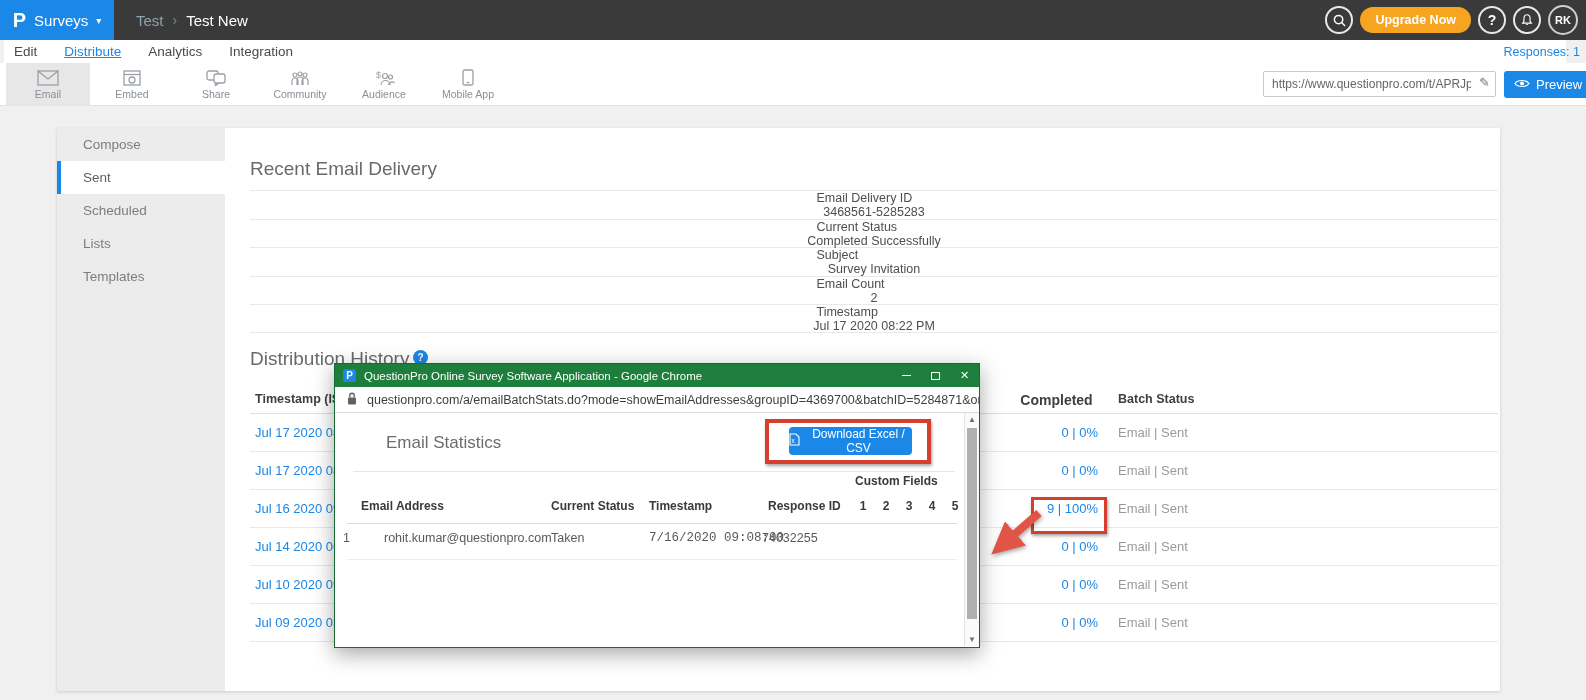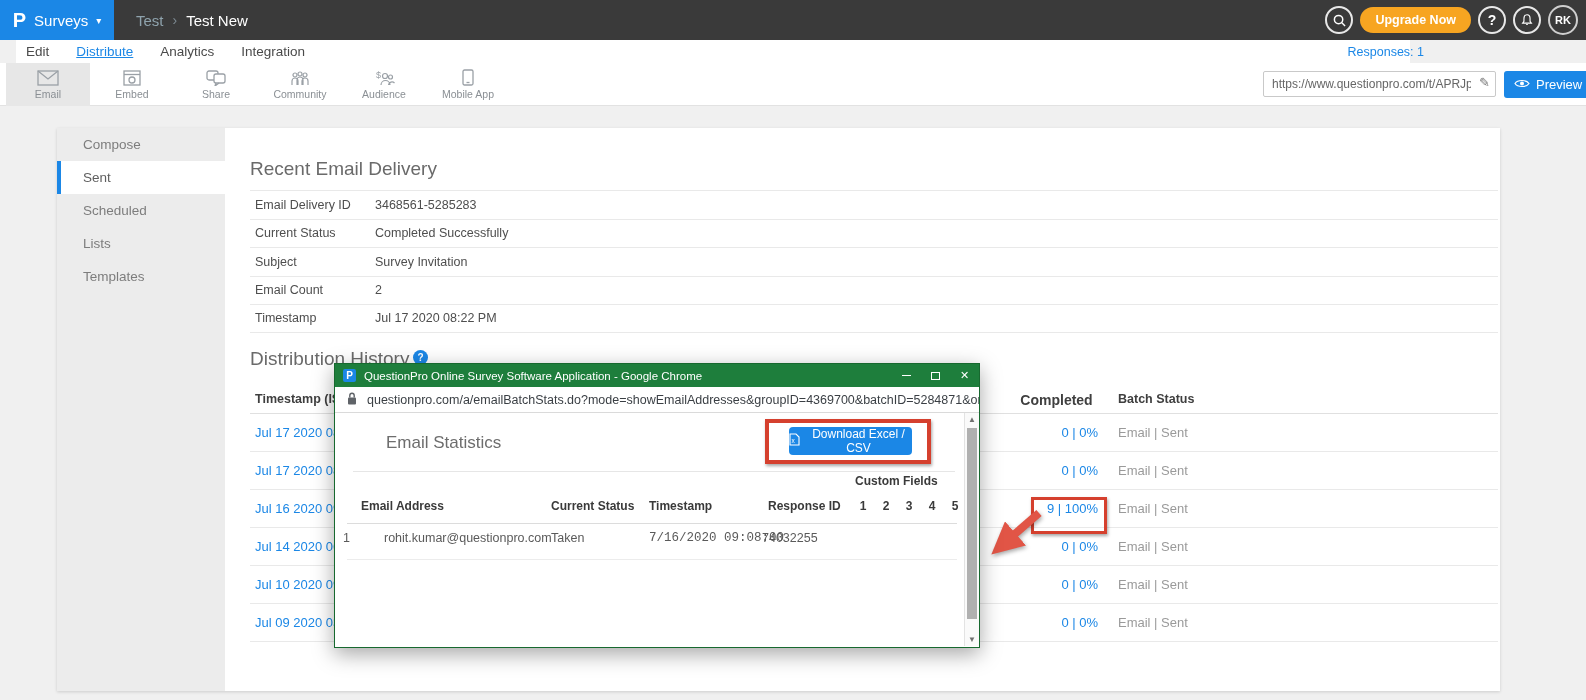--- a/index.html
+++ b/index.html
@@ -21,21 +21,21 @@
   .topbar-right { position:absolute; right:8px; top:0; height:40px; display:flex; align-items:center; gap:7px; }
   .circle-icon { width:28px; height:28px; border:2px solid #e8e8e8; border-radius:50%; color:#fff;
                  display:flex; align-items:center; justify-content:center; font-size:14px; font-weight:bold; cursor:pointer; }
   .upgrade-btn { height:26px; padding:0 15px; background:#f7a521; border:none; border-radius:14px;
                  color:#fff; font-size:12.5px; font-weight:bold; display:flex; align-items:center; cursor:pointer;
                  font-family:"Liberation Sans", sans-serif; }
   .avatar { width:30px; height:30px; border:2px solid #cfcfcf; border-radius:50%; color:#fff;
             display:flex; align-items:center; justify-content:center; font-size:11px; font-weight:bold; cursor:pointer; }
 
   
-  .tabsrow { position:absolute; left:16px; top:40px; width:1394px; height:23px; background:#fff; z-index:19;text-align:right; }
+  .tabsrow { position:absolute; left:4px; top:40px; width:1562px; height:23px; background:#fff; z-index:19;text-align:right; }
   .tabs { position:absolute; left:10px; top:0; height:23px; display:flex; gap:27px; align-items:center; }
   .tab { font-size:13.5px; color:#4a4a4a; cursor:pointer; }
   .tab.active { color:#1b87e6; text-decoration:underline; }
   .responses { position:absolute; right:-14px; top:0; height:23px; display:flex; align-items:center;
                color:#1b87e6; font-size:12.5px; }
 
   
   .toolbar { position:absolute; left:0; top:63px; width:1586px; height:43px; background:#fff;
              border-bottom:1px solid #e2e2e2; z-index:18; }
   .tb-items { position:absolute; left:6px; top:0; display:flex; }
@@ -56,21 +56,21 @@
   .card { position:absolute; left:57px; top:128px; width:1443px; height:563px; background:#fff;
           box-shadow:0 1px 3px rgba(0,0,0,.15); z-index:1; }
   .sidebar { position:absolute; left:0; top:0; width:168px; height:100%; background:#ececec; }
   .side-item { height:33px; line-height:33px; padding-left:26px; font-size:13.5px; color:#7d7d7d; cursor:pointer; }
   .side-item.active { background:#fff; border-left:4px solid #1b87e6; padding-left:22px; color:#5f5f5f; }
   .content { position:absolute; left:168px; top:0; right:0; bottom:0; }
 
   .section-title { position:absolute; left:25px; font-size:19px; color:#6a6a6a; font-weight:400; }
   .recent-title { top:30px; }
   .details { position:absolute; left:25px; right:2px; top:62px; }
-  .detail-row { height:28.5px; display:flex; align-items:center; border-top:1px solid #e9e9e9; }
+  .detail-row { height:28.5px; display:flex; align-items:center; border-top:1px solid #e9e9e9;flex-direction:column; }
   .detail-row:last-child { border-bottom:1px solid #e9e9e9; }
   .detail-label { width:125px; padding-left:5px; font-size:12.5px; color:#4e4e4e; }
   .detail-value { font-size:12.5px; color:#4e4e4e; }
 
   .dist-title { top:220px; }
   .help-badge { position:absolute; left:188px; top:222px; width:15px; height:15px; border-radius:50%;
                 background:#1b87e6; color:#fff; font-size:10px; font-weight:bold; display:flex;
                 align-items:center; justify-content:center; cursor:pointer; }
 
   .dist-header { position:absolute; left:25px; right:2px; top:258px; height:28px; border-bottom:1px solid #e0e0e0; }

